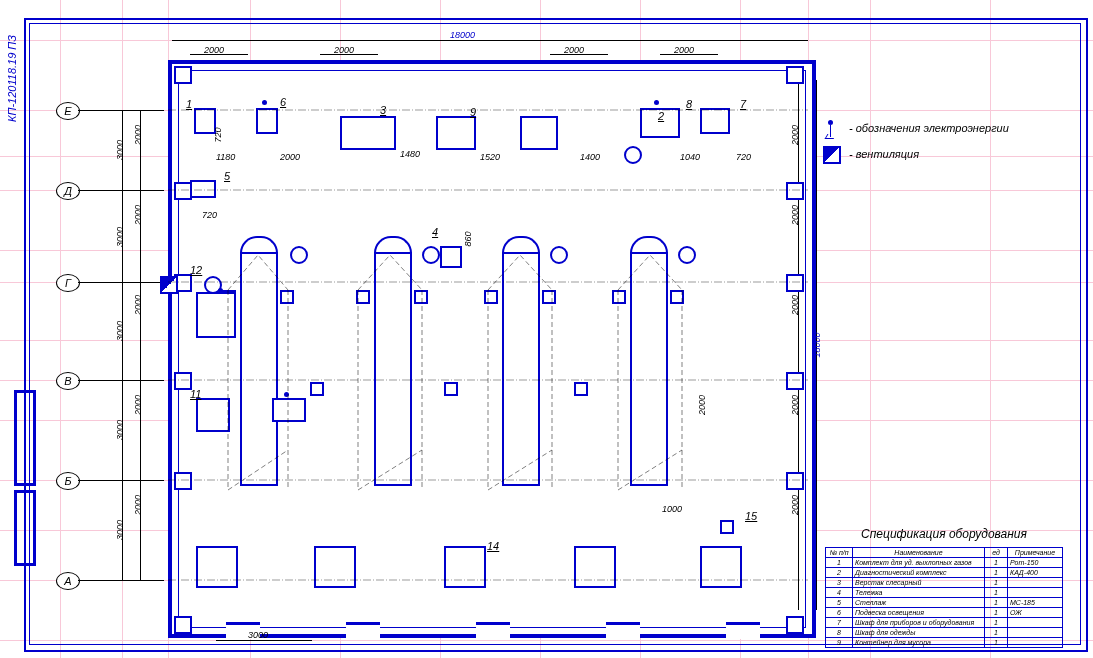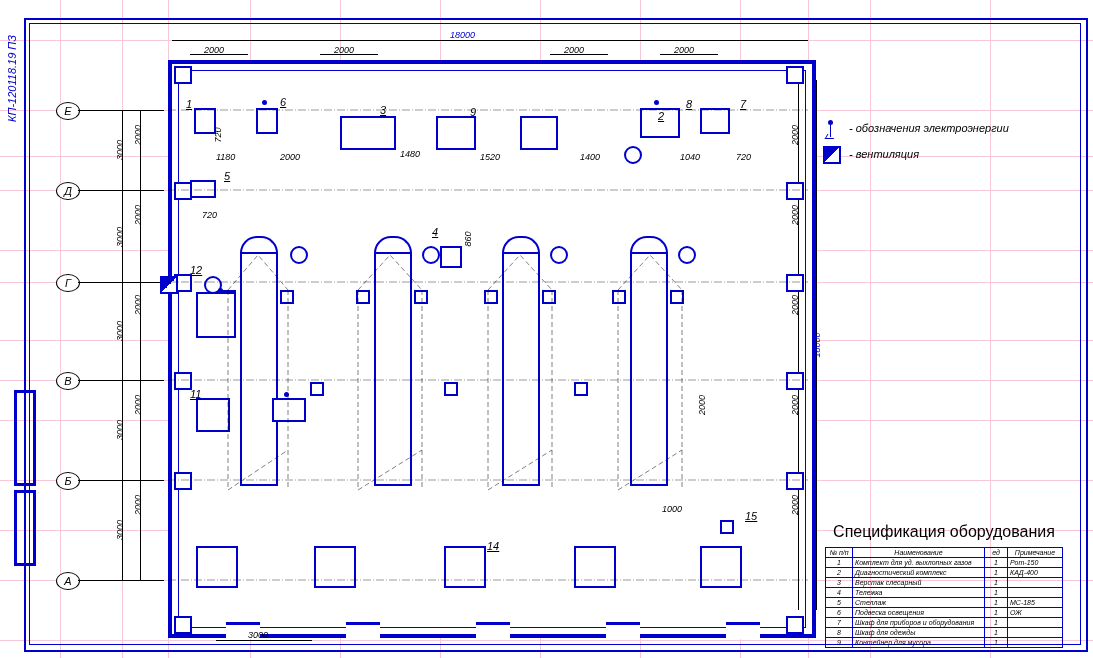--- a/index.html
+++ b/index.html
@@ -22,21 +22,21 @@
   .door{position:absolute;width:34px;height:14px;background:#fff;border-top:3px solid #0000cc}
   .small-sq{position:absolute;width:10px;height:10px;border:2px solid #0000cc;background:#fff}
   .circle{position:absolute;border:2px solid #0000cc;border-radius:50%;background:#fff}
   .vent{position:absolute;width:14px;height:14px;border:2px solid #0000cc;background:linear-gradient(135deg,#0000cc 50%,#fff 50%)}
   .elec-dot{position:absolute;width:5px;height:5px;background:#0000cc;border-radius:50%}
   .legend{position:absolute;right:40px;top:110px;width:230px;font-style:italic}
   .legend-title{font-size:14px;color:#000;margin-bottom:14px}
   .legend-row{display:flex;align-items:center;gap:10px;margin:10px 0;font-size:11px}
   .legend-sym{width:16px;height:16px;flex-shrink:0;position:relative}
   .spec{position:absolute;right:30px;bottom:10px;width:238px}
-  .spec-title{font-size:16px;text-align:center;margin-bottom:6px}
+  .spec-title{font-size:12px;font-style:italic;text-align:center;margin-bottom:6px}
   table.spec-t{border-collapse:collapse;width:100%;font-size:7px}
   table.spec-t td,table.spec-t th{border:1px solid #0000cc;padding:1px 2px;font-style:italic;text-align:left}
   table.spec-t th{text-align:center;font-weight:normal}
   .dim-bar{position:absolute;height:1px;background:#000}
   .dim-bar-v{position:absolute;width:1px;background:#000}
 </style>
 </head>
 <body>
 
 <div class="grid-h" style="top:40px"></div>

